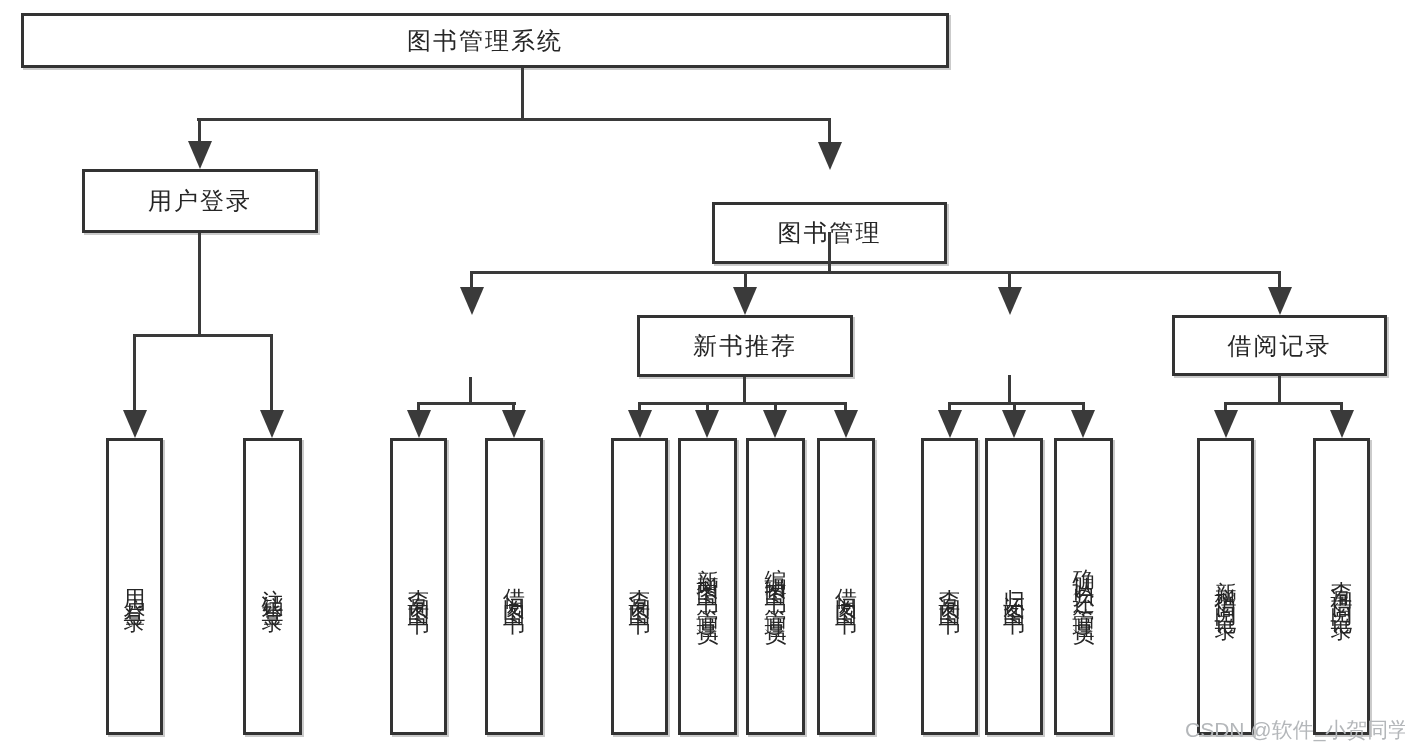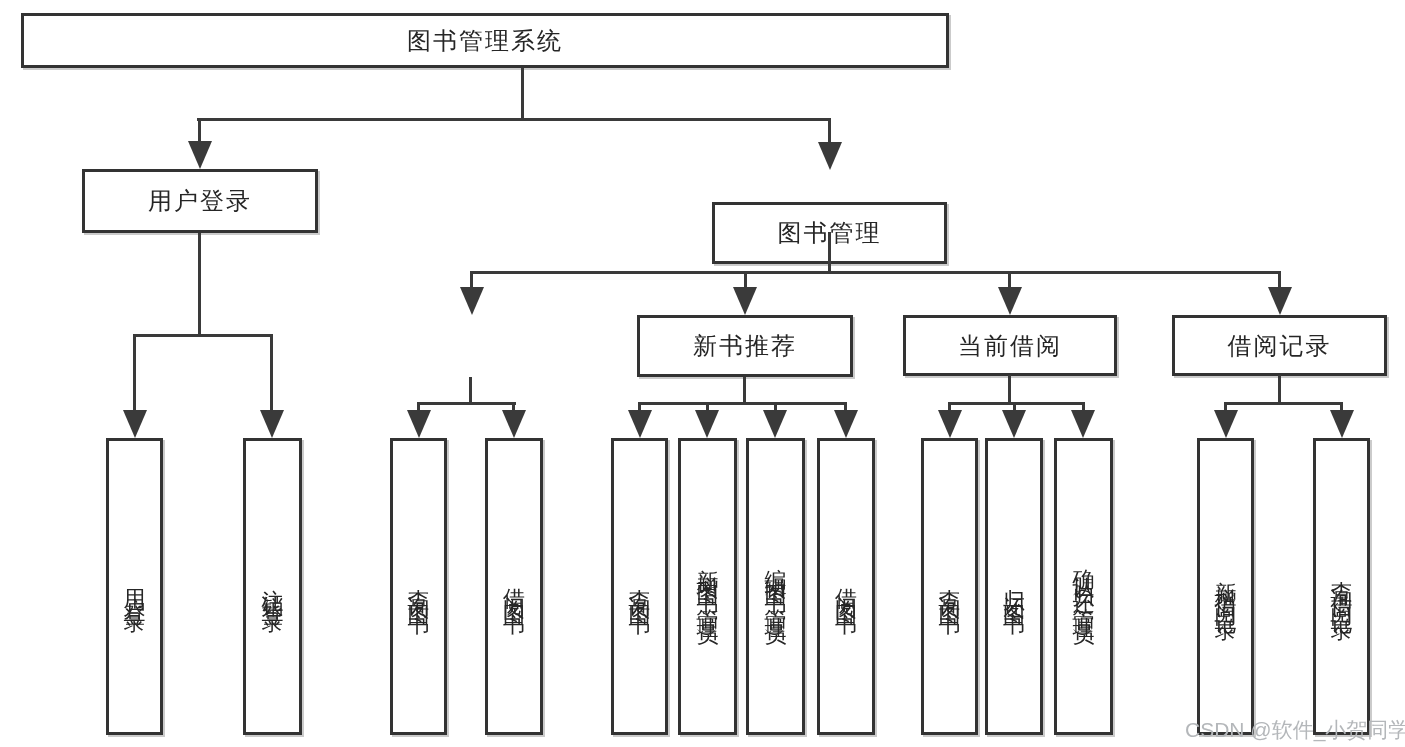--- a/index.html
+++ b/index.html
@@ -69,21 +69,20 @@
 
   <div class="node" style="left:21px;top:13px;width:928px;height:55px;">图书管理系统</div>
 
   <div class="node" style="left:82px;top:169px;width:236px;height:64px;">用户登录</div>
 
   <div class="node" style="left:712px;top:170px;width:235px;height:62px;margin-top:32px;">图书管理</div>
 
 
   <div class="node" style="left:637px;top:315px;width:216px;height:62px;">新书推荐</div>
 
-  <div class="node" style="left:903px;top:315px;width:214px;height:61px;">当前借阅</div>
 
   <div class="node" style="left:1172px;top:315px;width:215px;height:61px;">借阅记录</div>
 
   <div class="leaf" style="left:106px;width:57px;">
     <span class="vtext">用户登录</span>
   </div>
   <div class="leaf" style="left:243px;width:59px;">
     <span class="vtext">注销登录</span>
   </div>
 

